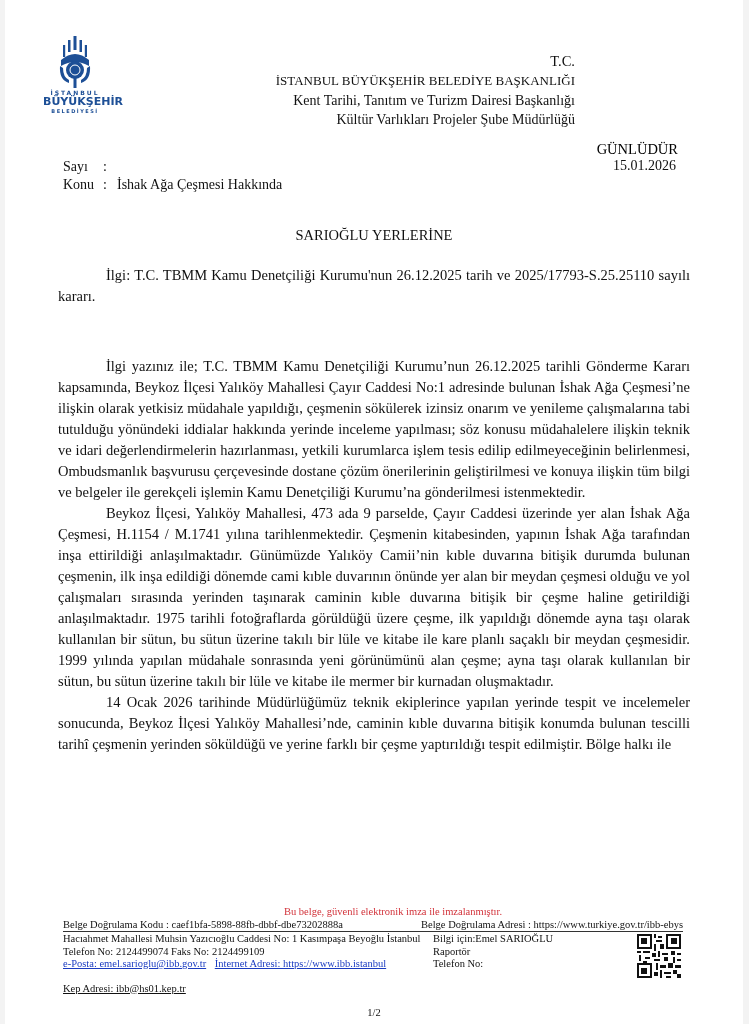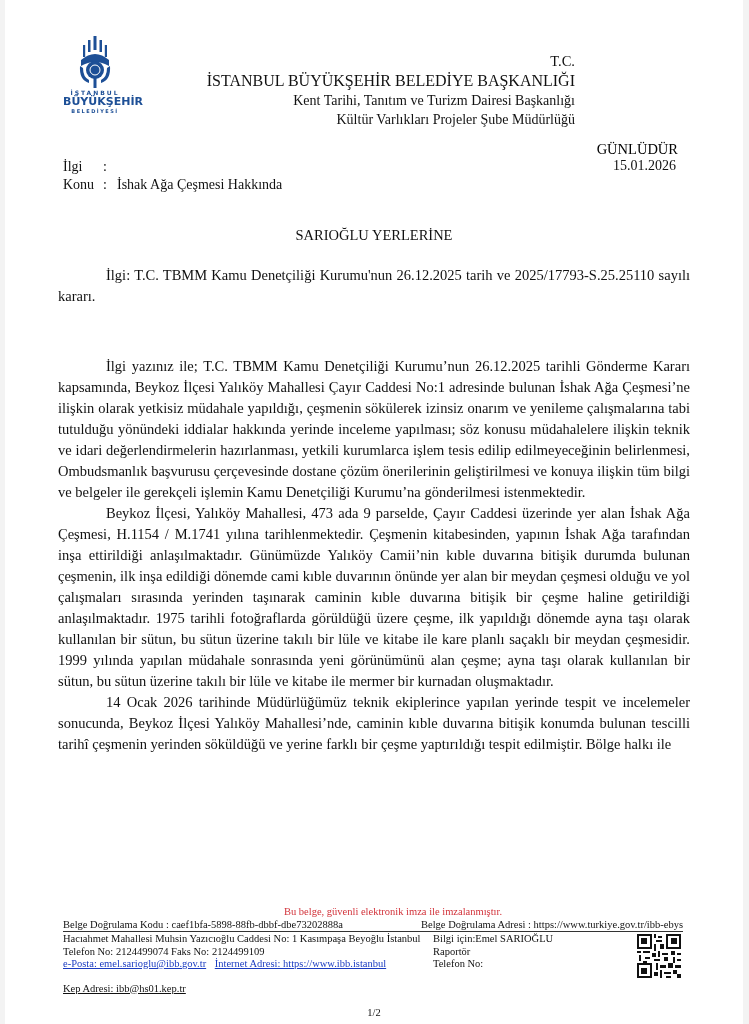--- a/index.html
+++ b/index.html
@@ -7,29 +7,29 @@
     width:749px; height:1024px; overflow:hidden;
     background:#f3f3f3;
     font-family:"Liberation Serif", "DejaVu Serif", serif;
     color:#111;
     position:relative;
   }
   .page {
     position:absolute; left:5px; top:0; width:738px; height:1024px;
     background:#ffffff;
   }
-  .logo { position:absolute; left:58px; top:36px; width:64px; height:86px; }
+  .logo { position:absolute; left:38px; top:36px; width:64px; height:86px; }
   .logo svg { display:block; margin:0 auto; }
   .logo .l1 { font-family:"DejaVu Sans", sans-serif; font-weight:bold; color:#1d4f96; font-size:6px; letter-spacing:2px; text-align:center; margin-top:1px; }
   .logo .l2 { font-family:"DejaVu Sans", sans-serif; font-weight:bold; color:#1d4f96; font-size:11px; text-align:center; line-height:12px; }
   .logo .l3 { font-family:"DejaVu Sans", sans-serif; font-weight:bold; color:#1d4f96; font-size:5px; letter-spacing:1.5px; text-align:center; }
 
   .header { position:absolute; left:180px; top:52px; width:390px; text-align:right; }
   .header div { font-size:14.5px; line-height:19px; }
-  .header .h2 { font-size:16px; line-height:20px; }
+  .header .h2 { font-size:13px; line-height:20px; }
   .header .h3, .header .h4 { font-size:14px; line-height:19px; }
 
   .urgency { position:absolute; right:65px; top:141px; color:#000000; font-size:14.5px; }
   .date { position:absolute; right:67px; top:158px; font-size:14px; }
 
   .meta { position:absolute; left:58px; top:158px; font-size:14px; line-height:18px; }
   .meta .row { display:flex; }
   .meta .k { width:40px; }
   .meta .c { width:14px; }
 
@@ -82,21 +82,21 @@
     <div class="h2">İSTANBUL BÜYÜKŞEHİR BELEDİYE BAŞKANLIĞI</div>
     <div class="h3">Kent Tarihi, Tanıtım ve Turizm Dairesi Başkanlığı</div>
     <div class="h4">Kültür Varlıkları Projeler Şube Müdürlüğü</div>
   </div>
 
   <div class="urgency">GÜNLÜDÜR</div>
   <div class="date">15.01.2026</div>
 
   <div class="meta">
     <div class="row">
-      <span class="k">İlgi</span>
+      <span class="k">Sayı</span>
       <span class="c">:</span>
     </div>
     <div class="row">
       <span class="k">Konu</span>
       <span class="c">:</span>
       <span>İshak Ağa Çeşmesi Hakkında</span>
     </div>
   </div>
 
   <div class="dist">SARIOĞLU YERLERİNE</div>

